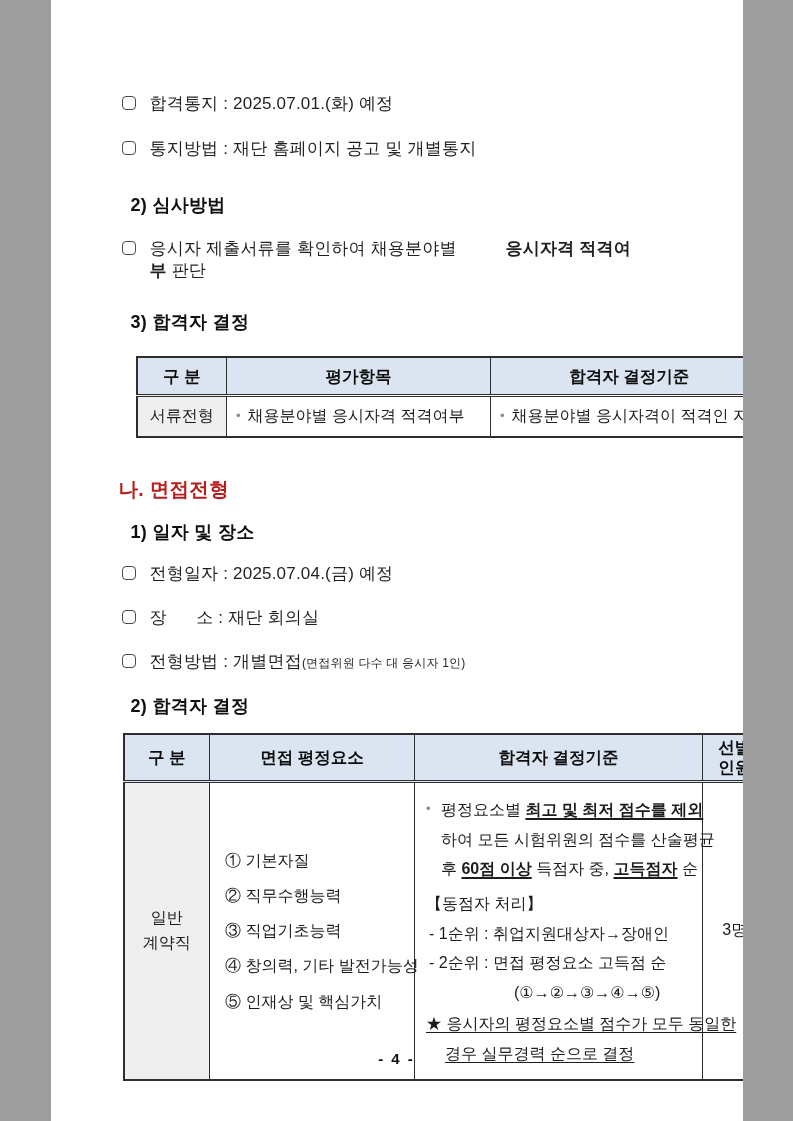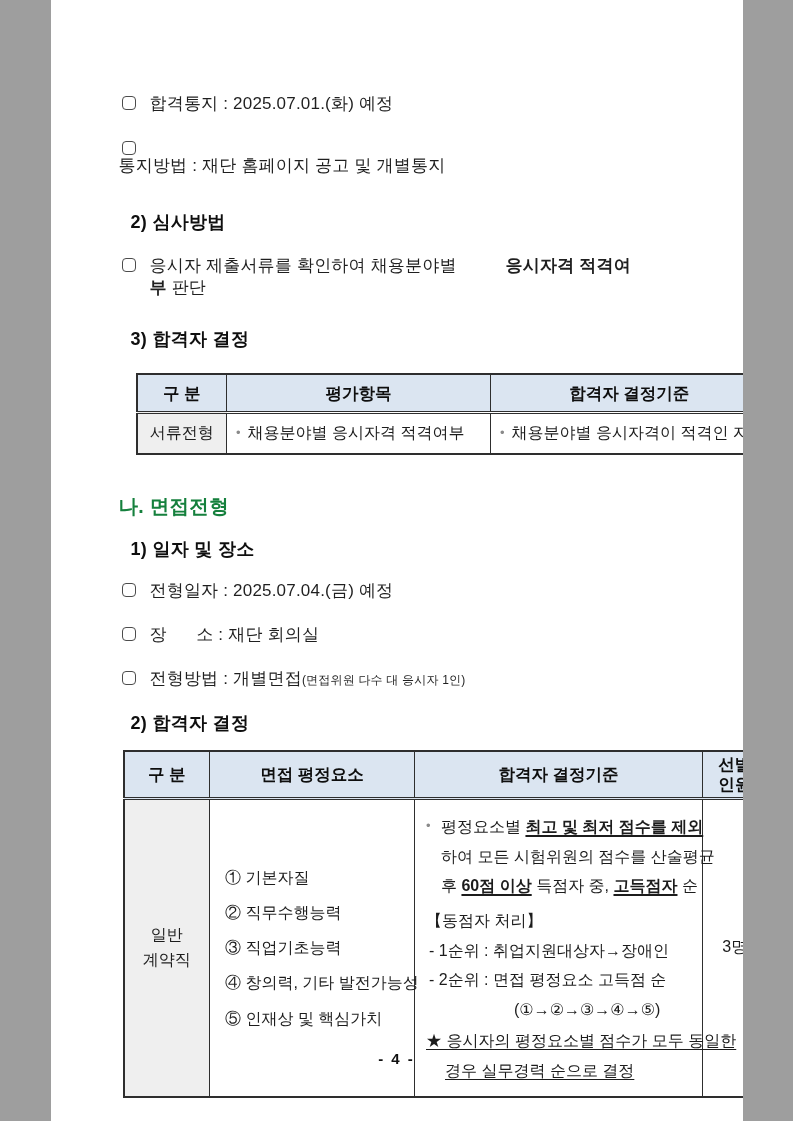--- a/index.html
+++ b/index.html
@@ -19,21 +19,21 @@
   .checkbox {
     flex:0 0 auto; width:14px; height:14px;
     border:1.8px solid #4c4c4c; border-radius:4px;
     margin:3px 14px 0 3px; background:#fff;
   }
   .check-text { white-space:pre-wrap; color:#1f1f1f; line-height:1.3; }
   .check-text .b { font-weight:700;margin-left:44px; }
   .small-paren { font-size:12px; }
   
   .h-num  { font-weight:700; font-size:18px; color:#0f0f0f; margin-left:12px; letter-spacing:0.3px; }
-  .h-main { font-weight:700; font-size:19.5px; color:#15803d; letter-spacing:0.3px; }
+  .h-main { font-weight:700; font-size:19.5px; color:#b91c1c; letter-spacing:0.3px; }
   
   table { border-collapse:collapse; table-layout:fixed; border:2px solid #2e2e2e; }
   th {
     background:#dbe5f1; font-weight:700; font-size:16.5px; color:#0e0e0e;
     border:1px solid #2e2e2e; border-bottom:3px double #2e2e2e;
     text-align:center; vertical-align:middle; white-space:pre-line; line-height:1.25;
   }
   td { border:1px solid #2e2e2e; font-size:16px; vertical-align:middle; color:#1c1c1c; }
   .cat-cell { background:#efefef; text-align:center; white-space:pre-line; line-height:1.55; }
   .count-cell { text-align:center; }
@@ -56,21 +56,21 @@
   .bullet-line { position:relative; padding-left:15px; }
   .bullet-line .cell-bullet { position:absolute; left:0; top:2px; }
   .cont { padding-left:15px; }
   .plain { padding-left:0; }
   .gap { margin-top:5px; }
   .dash { padding-left:3px; }
   .indent-center { padding-left:88px; }
   .star { padding-left:0; margin-top:2px; }
   .star-cont { padding-left:19px; }
   
-  .mt-item2 { margin-top:23px;flex-direction:column; }
+  .mt-item2 { margin-top:23px; }
   .mt-h2    { margin-top:33px; }
   .mt-item3 { margin-top:21px; }
   .mt-h3    { margin-top:28px; }
   .mt-na    { margin-top:38px; }
   .mt-h11   { margin-top:17px; }
   .mt-si1   { margin-top:19px; }
   .mt-si2   { margin-top:22px; }
   .mt-si3   { margin-top:21px; }
   .mt-h22   { margin-top:21px; }
   

